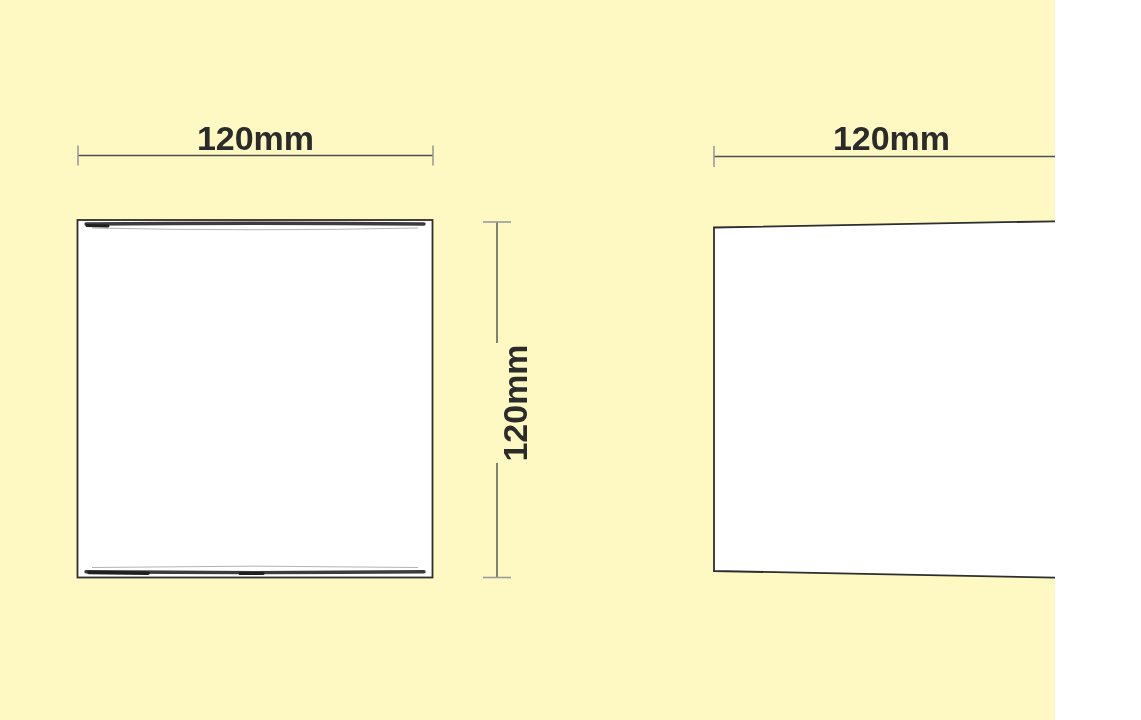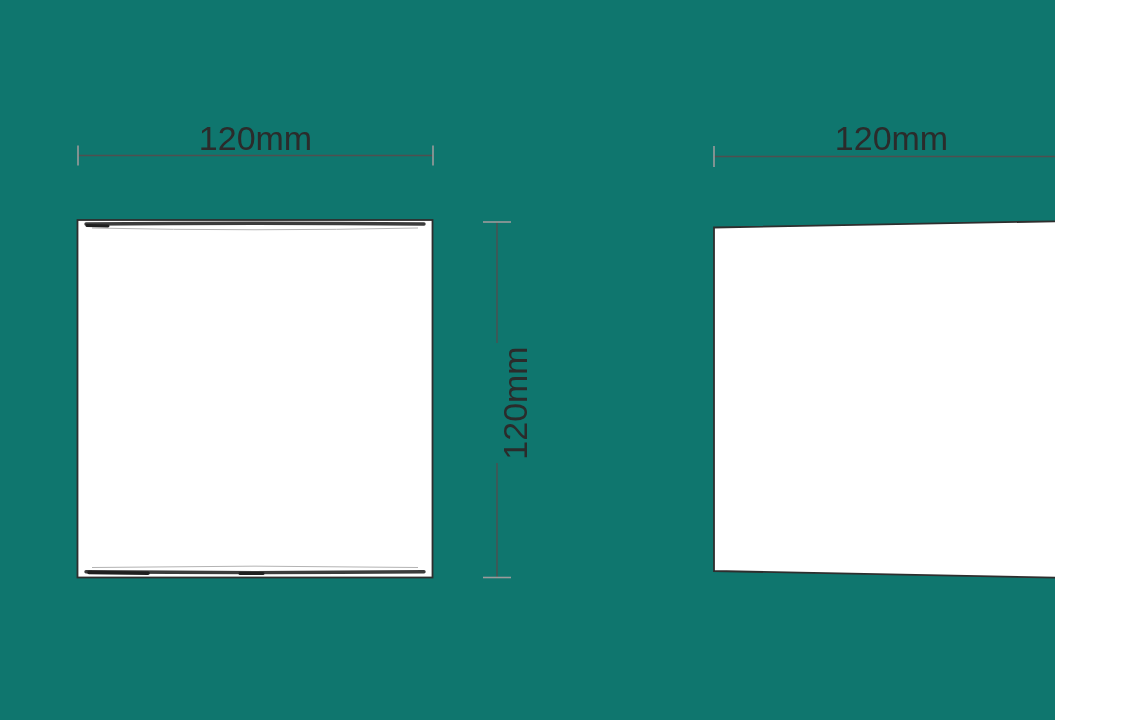--- a/index.html
+++ b/index.html
@@ -1,22 +1,23 @@
 <!DOCTYPE html>
 <html><head>
 <meta charset="utf-8">
 <style>
   html,body{margin:0;padding:0;background:#ffffff;}
   .sheet{
     position:relative;
     width:1055px;
     height:720px;
-    background:#0f766e;
+    background:#fef9c3;
     overflow:hidden;
     font-family:"Liberation Sans","DejaVu Sans",sans-serif;
+    font-weight:bold;
   }
   svg{display:block;}
   .dim-text{
     font-family:"Liberation Sans","DejaVu Sans",sans-serif;
     font-size:34px;
     fill:#2b2b2b;
   }
 </style>
 </head>
 <body>

